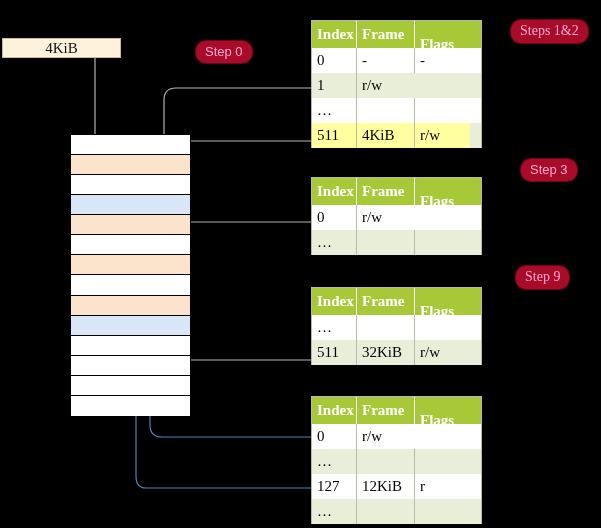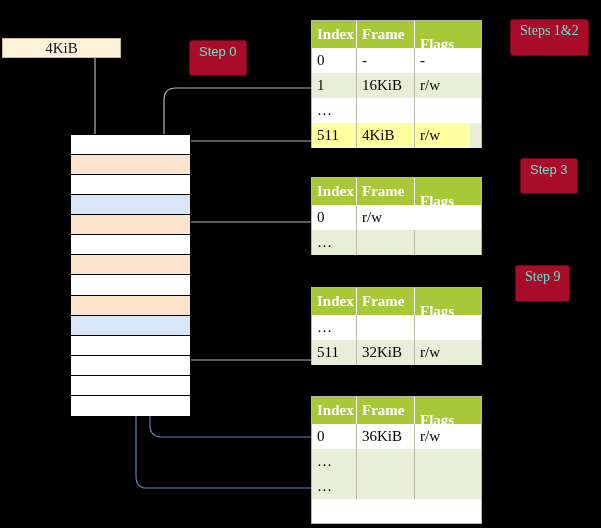--- a/index.html
+++ b/index.html
@@ -76,25 +76,25 @@
   }
   .pt .trow.hdr .cell:last-child{border-right:none;margin-top:20px;}
   .pt .colw0{width:45px;}
   .pt .colw1{width:58px;}
   .pt .colw2{width:55px;}
 
   
   .badge{
     position:absolute;
     background:#a80c28;
-    color:#5eead4;
+    color:#f9a8d4;
     font-size:14px;
     line-height:1;
-    padding:4px 9px 17px 9px;
-    border-radius:2px;
+    padding:4px 9px 5px 9px;
+    border-radius:10px;
     white-space:nowrap;
     box-shadow:0 0 0 1px #6e0418;
   }
   .badge.sans{font-family:"Liberation Sans", sans-serif;font-size:13px;}
 
   
   #wires{position:absolute;left:0;top:0;width:601px;height:528px;pointer-events:none;}
 </style>
 </head>
 <body>
@@ -159,21 +159,20 @@
         <div class="cell colw1">Frame</div>
         <div class="cell colw2">Flags</div>
       </div>
       <div class="trow">
         <div class="cell colw0">0</div>
         <div class="cell colw1">-</div>
         <div class="cell colw2">-</div>
       </div>
       <div class="trow alt">
         <div class="cell colw0">1</div>
-        <div class="cell colw1">16KiB</div>
         <div class="cell colw2">r/w</div>
       </div>
       <div class="trow">
         <div class="cell colw0">…</div>
         <div class="cell colw1"></div>
         <div class="cell colw2"></div>
       </div>
       <div class="trow alt hl">
         <div class="cell colw0">511</div>
         <div class="cell colw1">4KiB</div>
@@ -214,33 +213,37 @@
       </div>
     </div>
   <div class="pt" id="table-4" style="left:311px;top:396px;width:171px;height:128px;">
       <div class="trow hdr">
         <div class="cell colw0">Index</div>
         <div class="cell colw1">Frame</div>
         <div class="cell colw2">Flags</div>
       </div>
       <div class="trow">
         <div class="cell colw0">0</div>
-        <div class="cell colw1">36KiB</div>
-        <div class="cell colw2">r/w</div>
-      </div>
-      <div class="trow alt">
-        <div class="cell colw0">…</div>
-        <div class="cell colw1"></div>
-        <div class="cell colw2"></div>
-      </div>
-      <div class="trow alt">
-        <div class="cell colw0">…</div>
-        <div class="cell colw1"></div>
-        <div class="cell colw2"></div>
-      </div>
-    </div>
-
-  <div class="badge sans" id="badge-step0" style="left:190px;top:41px;">Step 0</div>
+        <div class="cell colw2">r/w</div>
+      </div>
+      <div class="trow alt">
+        <div class="cell colw0">…</div>
+        <div class="cell colw1"></div>
+        <div class="cell colw2"></div>
+      </div>
+      <div class="trow">
+        <div class="cell colw0">127</div>
+        <div class="cell colw1">12KiB</div>
+        <div class="cell colw2">r</div>
+      </div>
+      <div class="trow alt">
+        <div class="cell colw0">…</div>
+        <div class="cell colw1"></div>
+        <div class="cell colw2"></div>
+      </div>
+    </div>
+
+  <div class="badge sans" id="badge-step0" style="left:196px;top:41px;">Step 0</div>
   <div class="badge" id="badge-step12" style="left:511px;top:20px;">Steps 1&amp;2</div>
   <div class="badge sans" id="badge-step3" style="left:521px;top:159px;">Step 3</div>
   <div class="badge" id="badge-step4" style="left:516px;top:266px;">Step 9</div>
 
 </div>
 
 </body></html>

